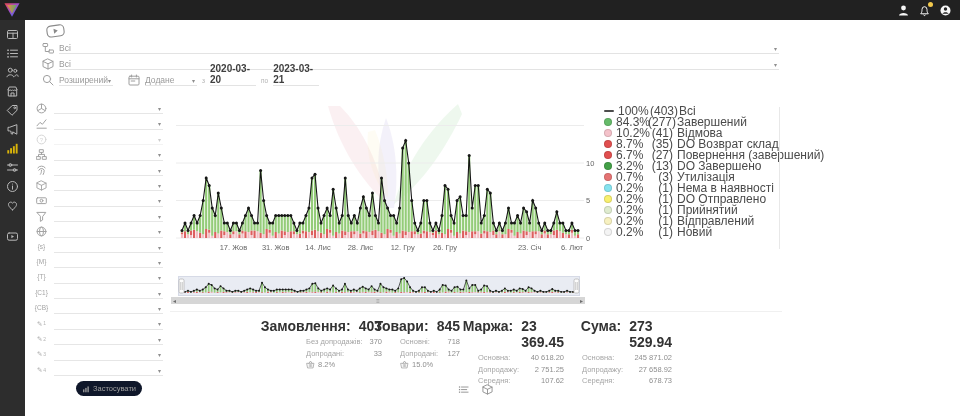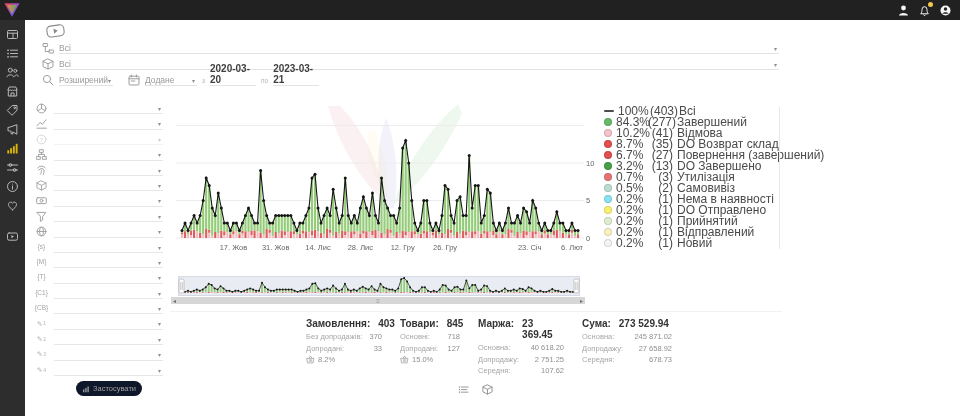--- a/index.html
+++ b/index.html
@@ -45,21 +45,21 @@
   .lpct{width:27px;text-align:right;margin-right:5px;flex:0 0 auto}
   .lcnt{width:25px;text-align:right;margin-right:4px;flex:0 0 auto}
   .vline{width:1px;background:#e8e8e8}
   .hdivider{height:1px;background:#f0f0f0}
   
   .scrollbar{left:171px;top:297px;width:414px;height:7px;background:#d6d6d6;display:flex;align-items:center;justify-content:space-between;font-size:6px;color:#6e6e6e}
   .scrollbar .grip{color:#969696;font-size:6px}
   .sb-arrow{padding:0 2px;line-height:1}
   
   .summary{left:306px;top:318px;display:flex;gap:18px}
-  .scol .stitle{display:flex;justify-content:flex-start;gap:8px;font-size:10px;font-weight:700;color:#333}
+  .scol .stitle{display:flex;justify-content:flex-end;gap:8px;font-size:14px;font-weight:700;color:#333}
   .srow{display:flex;justify-content:space-between;font-size:7.5px;color:#a6a6a6;margin-top:2.8px}
   .srow .sv{color:#8f8f8f}
   .sbasket{display:flex;align-items:center;gap:3px;font-size:7.5px;color:#8f8f8f;margin-top:2.8px}
   .sbasket svg{width:9px;height:9px}
   .bot-icons{left:440px;top:384px;width:70px;display:flex;justify-content:center;gap:13px;color:#8f8f8f}
   .bot-icons span{width:11px;height:11px}
   svg{display:block}
 </style>
 </head>
 <body>
@@ -922,26 +922,20 @@
       <span class="lcnt">(13)</span>
       <span>DO Завершено</span>
     </div>
     <div class="lrow">
       <span class="lsw" style="background: rgb(229, 115, 115);"></span>
       <span class="lpct">0.7%</span>
       <span class="lcnt">(3)</span>
       <span>Утилізація</span>
     </div>
     <div class="lrow">
-      <span class="lsw" style="background: rgb(188, 220, 211);"></span>
-      <span class="lpct">0.5%</span>
-      <span class="lcnt">(2)</span>
-      <span>Самовивіз</span>
-    </div>
-    <div class="lrow">
       <span class="lsw" style="background: rgb(134, 227, 239);"></span>
       <span class="lpct">0.2%</span>
       <span class="lcnt">(1)</span>
       <span>Нема в наявності</span>
     </div>
     <div class="lrow">
       <span class="lsw" style="background: rgb(248, 240, 110);"></span>
       <span class="lpct">0.2%</span>
       <span class="lcnt">(1)</span>
       <span>DO Отправлено</span>

